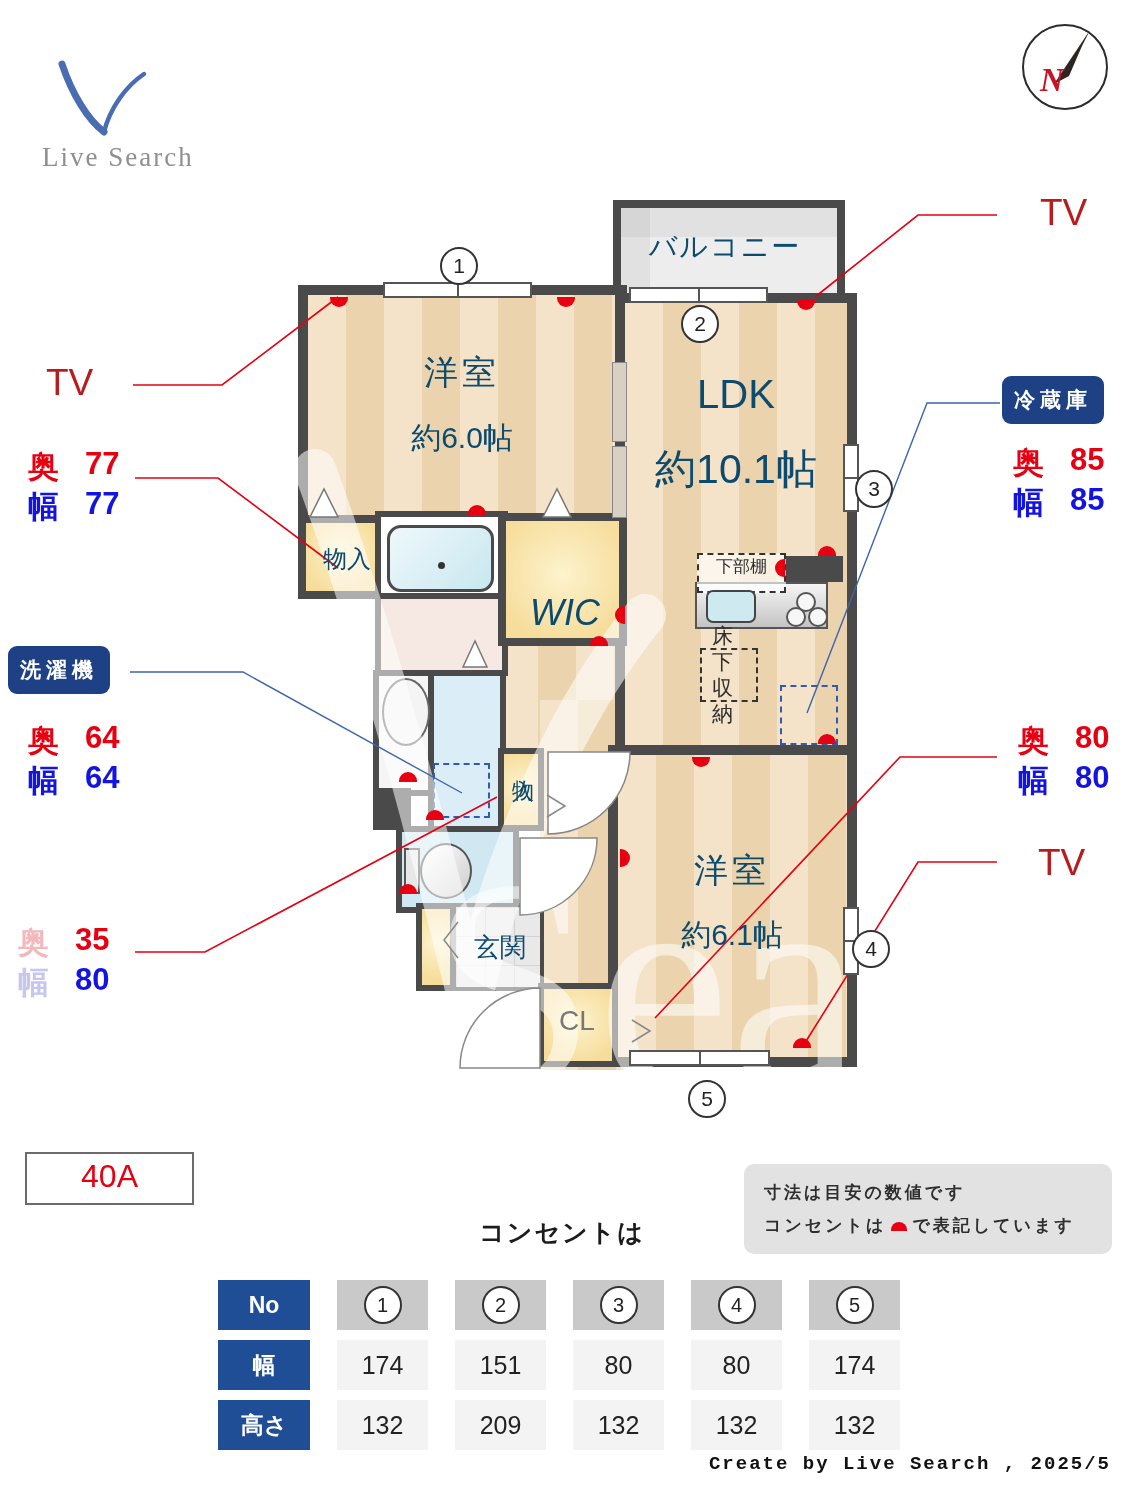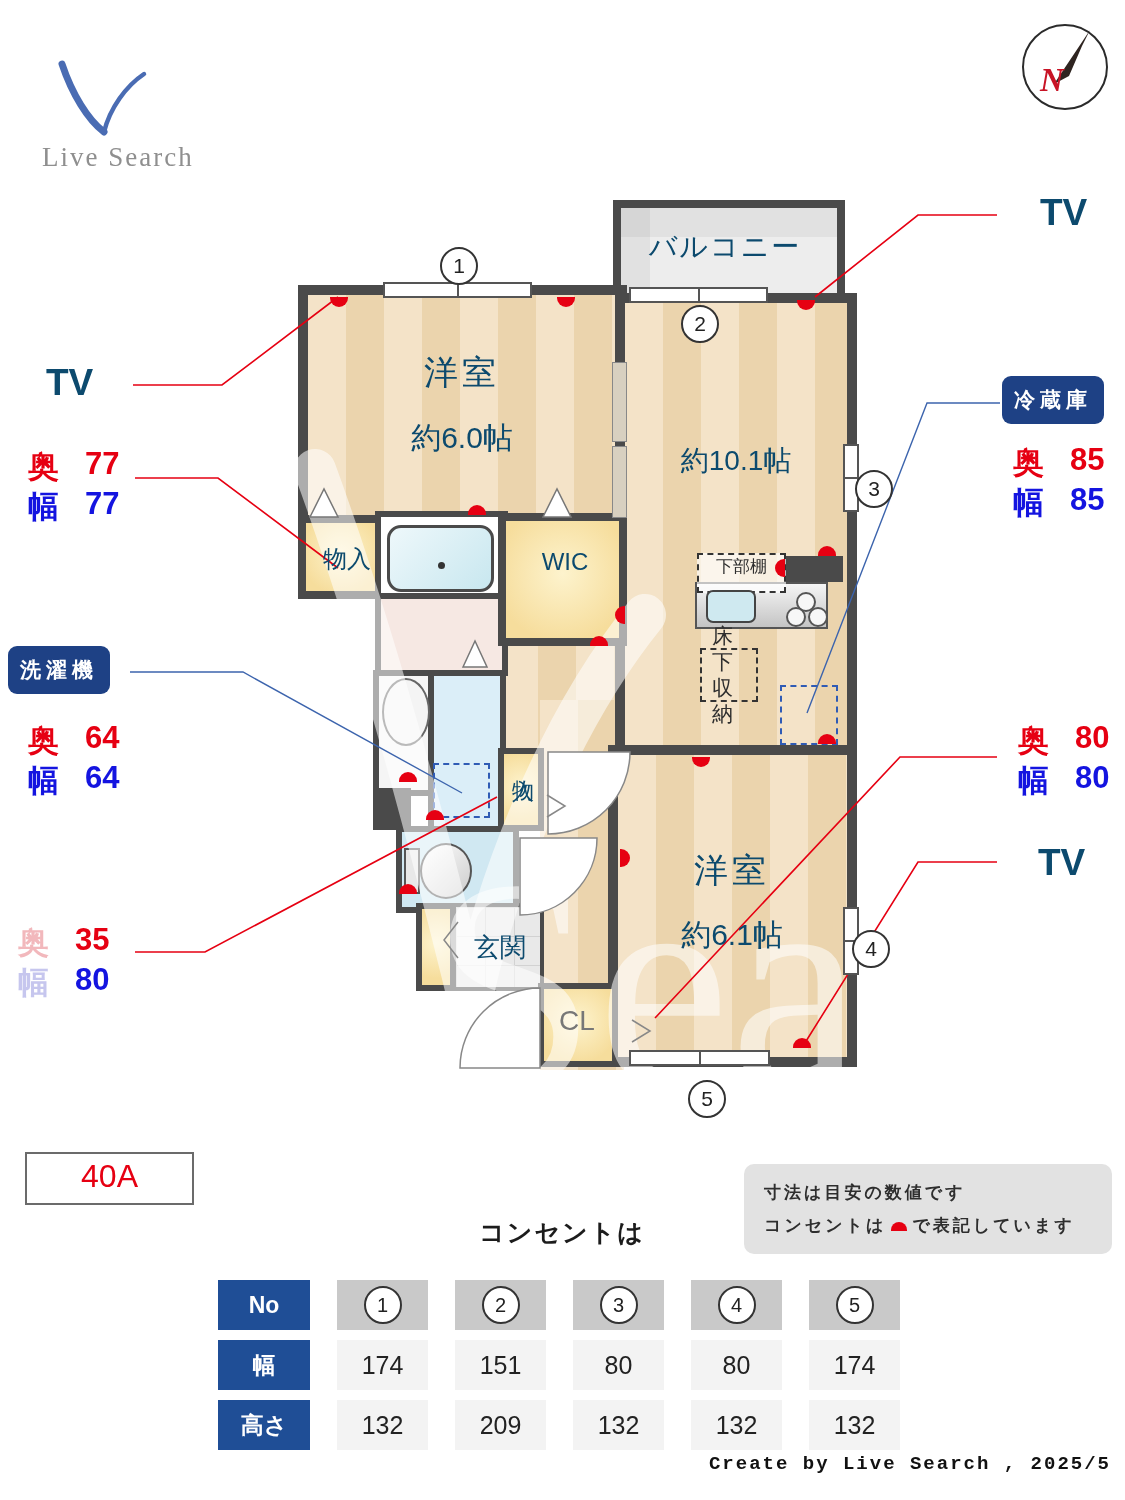--- a/index.html
+++ b/index.html
@@ -17,21 +17,21 @@
   .checker{background-color:#ededed;background-image:
     linear-gradient(90deg,rgba(0,0,0,0.05) 0px,rgba(0,0,0,0.05) 29px,transparent 29px,transparent 58px),
     linear-gradient(rgba(0,0,0,0.05) 0px,rgba(0,0,0,0.05) 29px,transparent 29px,transparent 58px);}
   .tiles{background-color:#e9e9e9;background-image:
     linear-gradient(#d2d2d2 1px,transparent 1px),linear-gradient(90deg,#d2d2d2 1px,transparent 1px);
     background-size:29px 29px;}
   .lbl{position:absolute;color:#0c4a6e;text-align:center;z-index:5;font-weight:500;}
   .meas{position:absolute;display:flex;gap:26px;font-size:31px;font-weight:bold;z-index:5;}
   .red{color:#e60012;}.blue{color:#1414e0;}
   .fadered{color:#f2b8bc;}.fadeblue{color:#c6c6ee;}
-  .tv{position:absolute;color:#0c4a6e;font-size:37px;font-weight:bold;z-index:5;}
+  .tv{position:absolute;color:#b91c1c;font-size:37px;font-weight:normal;z-index:5;}
   .badge{position:absolute;background:#1e4185;color:#fff;font-size:21px;letter-spacing:5px;
          padding:10px 12px;border-radius:9px;font-weight:600;z-index:5;}
   .tag{position:absolute;width:34px;height:34px;border:2px solid #333;border-radius:50%;background:#fff;
        display:flex;align-items:center;justify-content:center;font-size:21px;color:#222;z-index:6;}
   .ol{position:absolute;background:#e60012;z-index:4;}
   .ol.up{width:18px;height:10px;border-radius:10px 10px 0 0;}
   .ol.down{width:18px;height:10px;border-radius:0 0 10px 10px;}
   .ol.left{width:10px;height:18px;border-radius:10px 0 0 10px;}
   .ol.right{width:10px;height:18px;border-radius:0 10px 10px 0;}
   .win{position:absolute;background-color:#fff;border:2px solid #555;box-sizing:border-box;z-index:5;
@@ -214,24 +214,25 @@
   <div class="ol down" style="left:692px;top:757px;"></div>
   <div class="ol right" style="left:620px;top:849px;"></div>
   <div class="ol up" style="left:399px;top:772px;"></div>
   <div class="ol up" style="left:426px;top:810px;"></div>
   <div class="ol up" style="left:399px;top:884px;"></div>
   <div class="ol up" style="left:793px;top:1038px;"></div>
 
   <div class="lbl" style="left:635px;top:228px;width:180px;font-size:28px;letter-spacing:2px;">バルコニー</div>
   <div class="lbl" style="left:362px;top:350px;width:200px;font-size:34px;letter-spacing:4px;">洋室</div>
   <div class="lbl" style="left:362px;top:418px;width:200px;font-size:30px;">約6.0帖</div>
-  <div class="lbl" style="left:636px;top:442px;width:200px;font-size:28px;">約10.1帖</div>
+  <div class="lbl" style="left:636px;top:372px;width:200px;font-size:40px;">LDK</div>
+  <div class="lbl" style="left:636px;top:442px;width:200px;font-size:41px;">約10.1帖</div>
   <div class="lbl" style="left:632px;top:848px;width:200px;font-size:34px;letter-spacing:4px;">洋室</div>
   <div class="lbl" style="left:632px;top:915px;width:200px;font-size:30px;">約6.1帖</div>
-  <div class="lbl" style="left:520px;top:548px;width:90px;font-size:24px;">WIC</div>
+  <div class="lbl" style="left:520px;top:592px;width:90px;font-size:36px;font-style:italic;">WIC</div>
   <div class="lbl" style="left:312px;top:543px;width:70px;font-size:24px;">物入</div>
   <div class="lbl vtext" style="left:508px;top:762px;font-size:22px;">物入</div>
   <div class="lbl" style="left:460px;top:930px;width:80px;font-size:26px;">玄関</div>
   <div class="lbl" style="left:552px;top:1005px;width:50px;font-size:28px;color:#777;">CL</div>
 
   <div class="tv" style="left:46px;top:362px;">TV</div>
   <div class="meas" style="left:28px;top:446px;">
     <span class="red">奥</span>
     <span class="red">77</span>
   </div>

